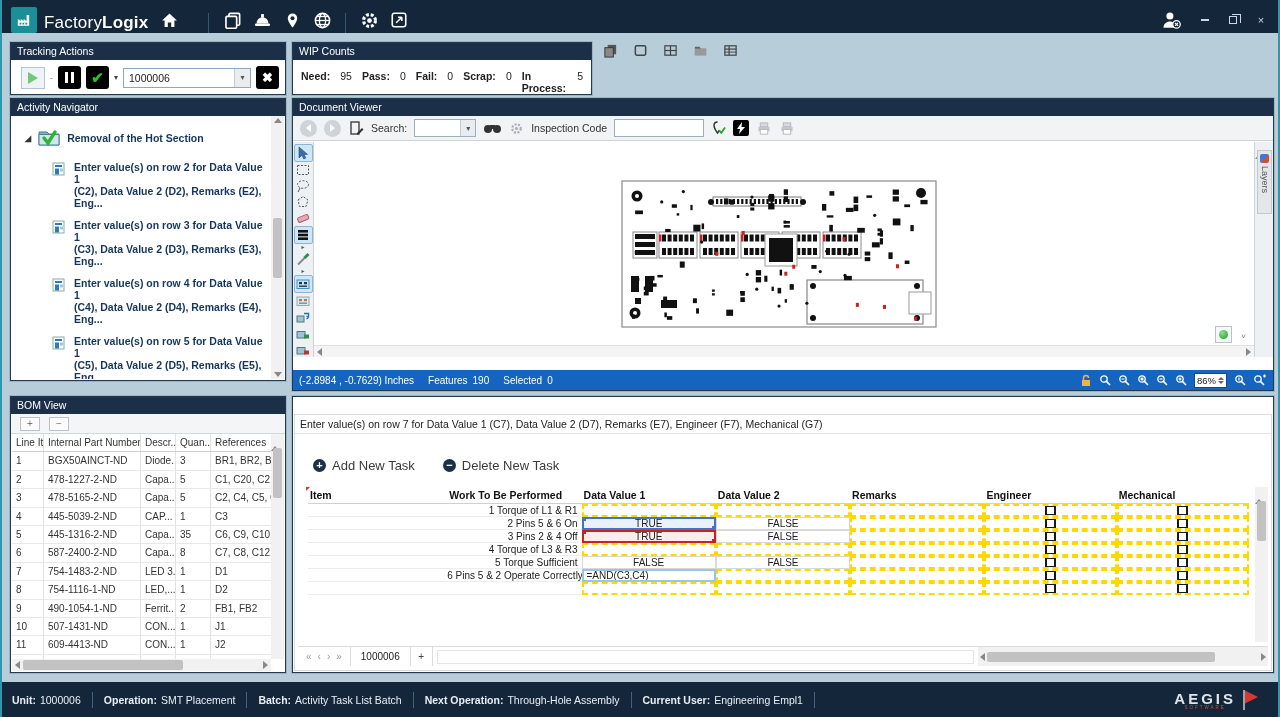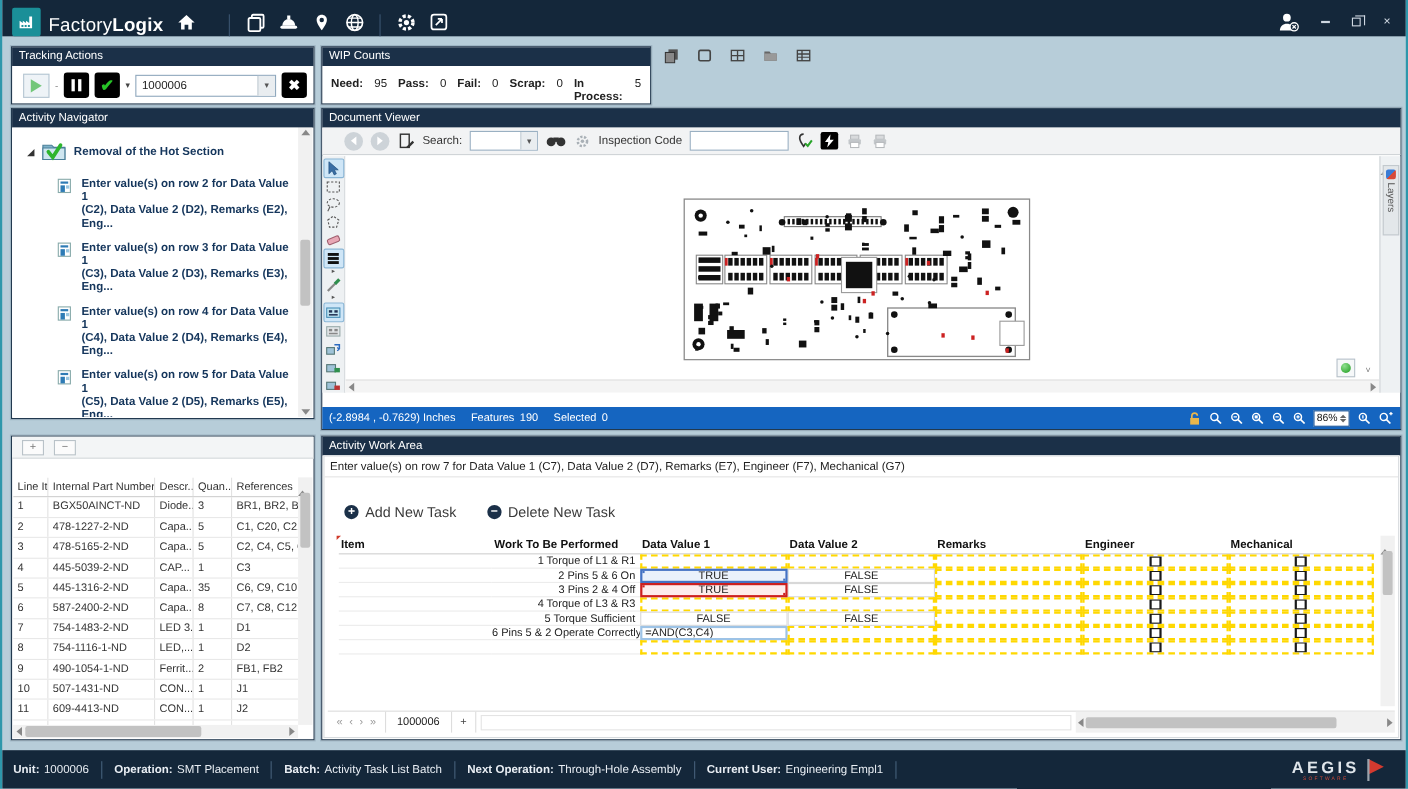--- a/index.html
+++ b/index.html
@@ -66,21 +66,21 @@
 .bc1{width:32px;}.bc2{width:97px;}.bc3{width:35px;}.bc4{width:35px;}.bc5{flex:1;border-right:none;}
 .bom-vscroll{position:absolute;top:37px;right:1px;width:13px;bottom:13px;background:#f1f1f1;}
 .bom-hscroll{position:absolute;left:1px;right:14px;bottom:1px;height:12px;background:#f1f1f1;display:flex;align-items:center;}
 .hthumb{height:10px;background:#c2c2c2;border-radius:2px;}
 .vthumb{width:9px;background:#c2c2c2;border-radius:2px;position:absolute;left:2px;}
 .tri-left{width:0;height:0;border-right:5px solid #888;border-top:4px solid transparent;border-bottom:4px solid transparent;}
 .tri-right{width:0;height:0;border-left:5px solid #888;border-top:4px solid transparent;border-bottom:4px solid transparent;}
 
 
 #docviewer{left:290px;top:98px;width:982px;height:293px;}
-.dv-toolbar{height:25px;background:#f2f3f4;border-bottom:1px solid #d0d4d7;display:flex;align-items:center;gap:7px;padding:0 20px;font-size:10.5px;color:#333;}
+.dv-toolbar{height:25px;background:#f2f3f4;border-bottom:1px solid #d0d4d7;display:flex;align-items:center;gap:7px;padding:0 7px;font-size:10.5px;color:#333;}
 .round-btn{width:17px;height:17px;border-radius:50%;background:#cdd3d8;color:#fff;display:flex;align-items:center;justify-content:center;font-size:10px;}
 .dv-select{width:62px;height:18px;border:1px solid #9ab0c2;background:#fff;position:relative;}
 .dv-select .arr{position:absolute;right:0;top:0;width:15px;height:100%;background:#e9edf0;border-left:1px solid #c4cdd4;display:flex;align-items:center;justify-content:center;font-size:8px;color:#555;}
 .dv-input{width:90px;height:18px;border:1px solid #9ab0c2;background:#fff;}
 .blk-ic{width:16px;height:16px;background:#000;display:flex;align-items:center;justify-content:center;border-radius:2px;}
 .dv-main{position:absolute;top:43px;left:0;right:0;bottom:33px;display:flex;}
 .dv-tools{width:21px;background:#eef1f3;border-right:1px solid #d0d4d7;display:flex;flex-direction:column;align-items:center;padding-top:2px;}
 .tool-cell{width:19px;height:18px;display:flex;align-items:center;justify-content:center;margin-bottom:0;cursor:pointer;border-radius:2px;}
 .tool-cell.sel{background:#cfe6f7;border:1px solid #8ab6d6;}
 .tool-sub{height:7px;font-size:6px;color:#555;line-height:7px;}
@@ -803,20 +803,21 @@
           <circle cx="5" cy="5" r="3.2" fill="none" stroke="#fff" stroke-width="1.3"></circle>
           <line x1="7.4" y1="7.4" x2="11" y2="11" stroke="#fff" stroke-width="1.6"></line>
           <line x1="10" y1="2" x2="13" y2="2" stroke="#fff" stroke-width="1.2"></line>
           <line x1="11.5" y1="0.5" x2="11.5" y2="3.5" stroke="#fff" stroke-width="1.2"></line>
         </svg>
     </div>
   </div>
 </div>
 
 <div class="panel" id="bom">
+  <div class="phdr">BOM View</div>
   <div class="bom-toolbar">
     <div class="pm-btn">+</div>
     <div class="pm-btn">−</div>
   </div>
   <div class="bom-grid">
     <div class="bom-row hdr2">
       <div class="bc bc1">Line It...</div>
       <div class="bc bc2">Internal Part Number</div>
       <div class="bc bc3">Descr...</div>
       <div class="bc bc4">Quan...</div>
@@ -914,21 +915,20 @@
     <span class="vthumb" style="top:14px;height:50px;"></span>
   </div>
   <div class="bom-hscroll">
     <span class="tri-left" style="margin:0 3px"></span>
     <span class="hthumb" style="width:160px;"></span>
     <span class="tri-right" style="margin-left:auto;margin-right:3px"></span>
   </div>
 </div>
 
 <div class="panel" id="workarea">
-  <div class="phdr">Activity Work Area</div>
   <div class="wa-content">
     <div class="wa-instr">Enter value(s) on row 7 for Data Value 1 (C7), Data Value 2 (D7), Remarks (E7), Engineer (F7), Mechanical (G7)</div>
     <div class="wa-btns">
       <div class="wa-btn">
           <span class="circle-ic">+</span>
           <span>Add New Task</span>
         </div>
       <div class="wa-btn">
           <span class="circle-ic">−</span>
           <span>Delete New Task</span>

